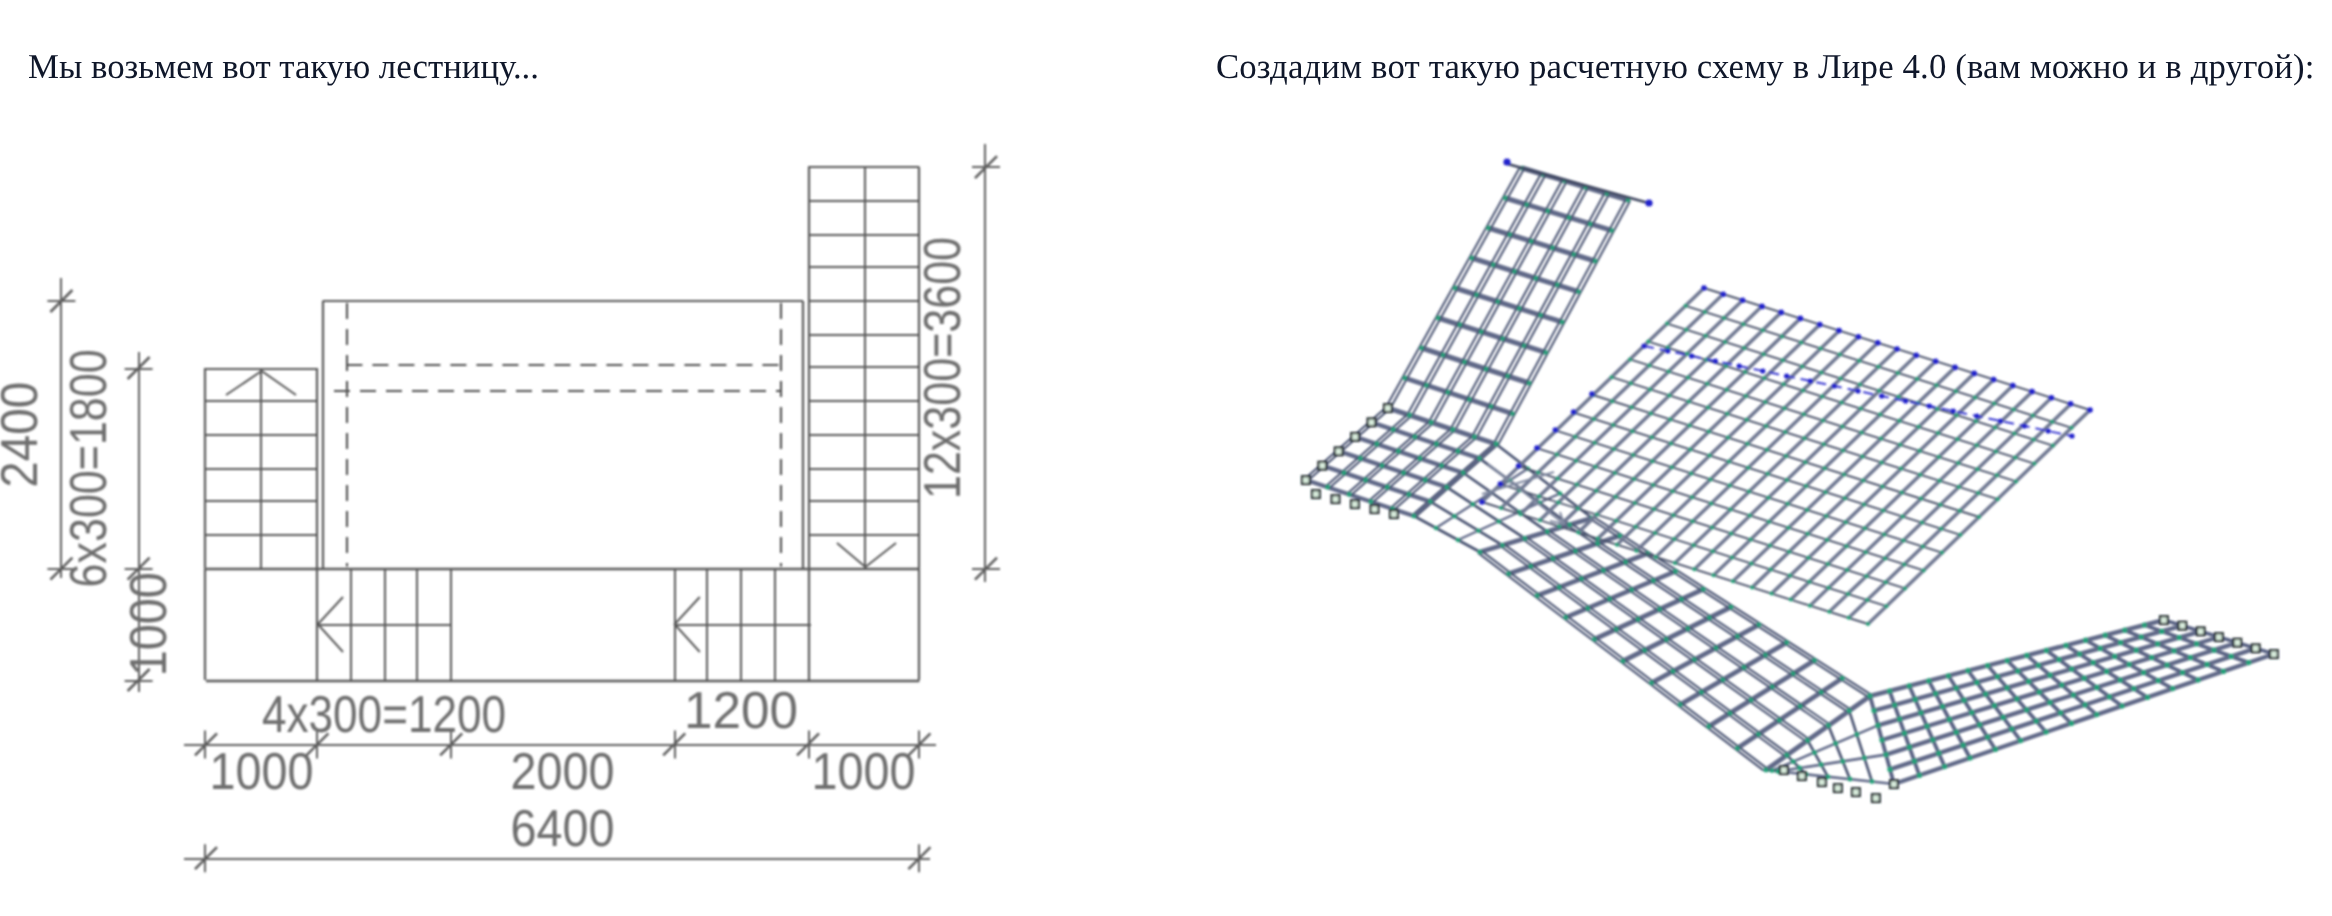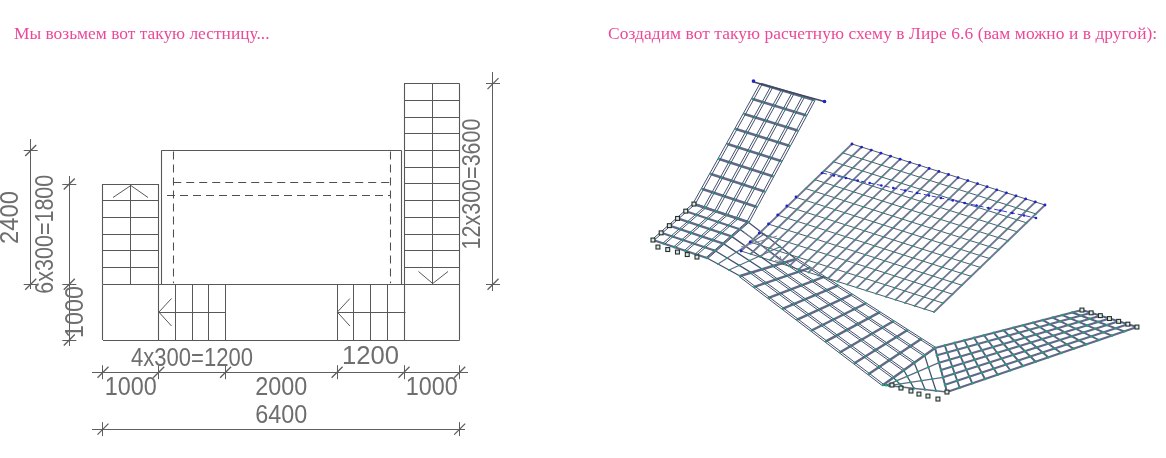--- a/index.html
+++ b/index.html
@@ -1,23 +1,23 @@
 <!DOCTYPE html>
 <html><head>
 <meta charset="utf-8">
 <style>
 html,body{margin:0;padding:0;background:#ffffff;width:1166px;height:458px;overflow:hidden}
-.hdr{position:absolute;font-family:"Liberation Serif",serif;font-size:17.4px;color:#ec4899;white-space:nowrap}
+.hdr{position:absolute;font-family:"Liberation Serif",serif;font-size:17.4px;color:#0f172a;white-space:nowrap}
 </style>
 </head>
 <body>
 
 <div class="hdr" style="left:14px;top:23px;">Мы возьмем вот такую лестницу...</div>
 
-<div class="hdr" style="left:608px;top:23px;letter-spacing:0.07px;">Создадим вот такую расчетную схему в Лире 6.6 (вам можно и в другой):</div>
+<div class="hdr" style="left:608px;top:23px;letter-spacing:0.07px;">Создадим вот такую расчетную схему в Лире 4.0 (вам можно и в другой):</div>
 
 <svg width="1166" height="458" viewBox="0 0 1166 458" style="position:absolute;left:0;top:0" shape-rendering="geometricPrecision">
 <defs>
       <filter id="soft" x="-2%" y="-2%" width="104%" height="104%">
         <feGaussianBlur stdDeviation="0.42"></feGaussianBlur>
       </filter>
     </defs>
 <g filter="url(#soft)">
 
 <g fill="none">

